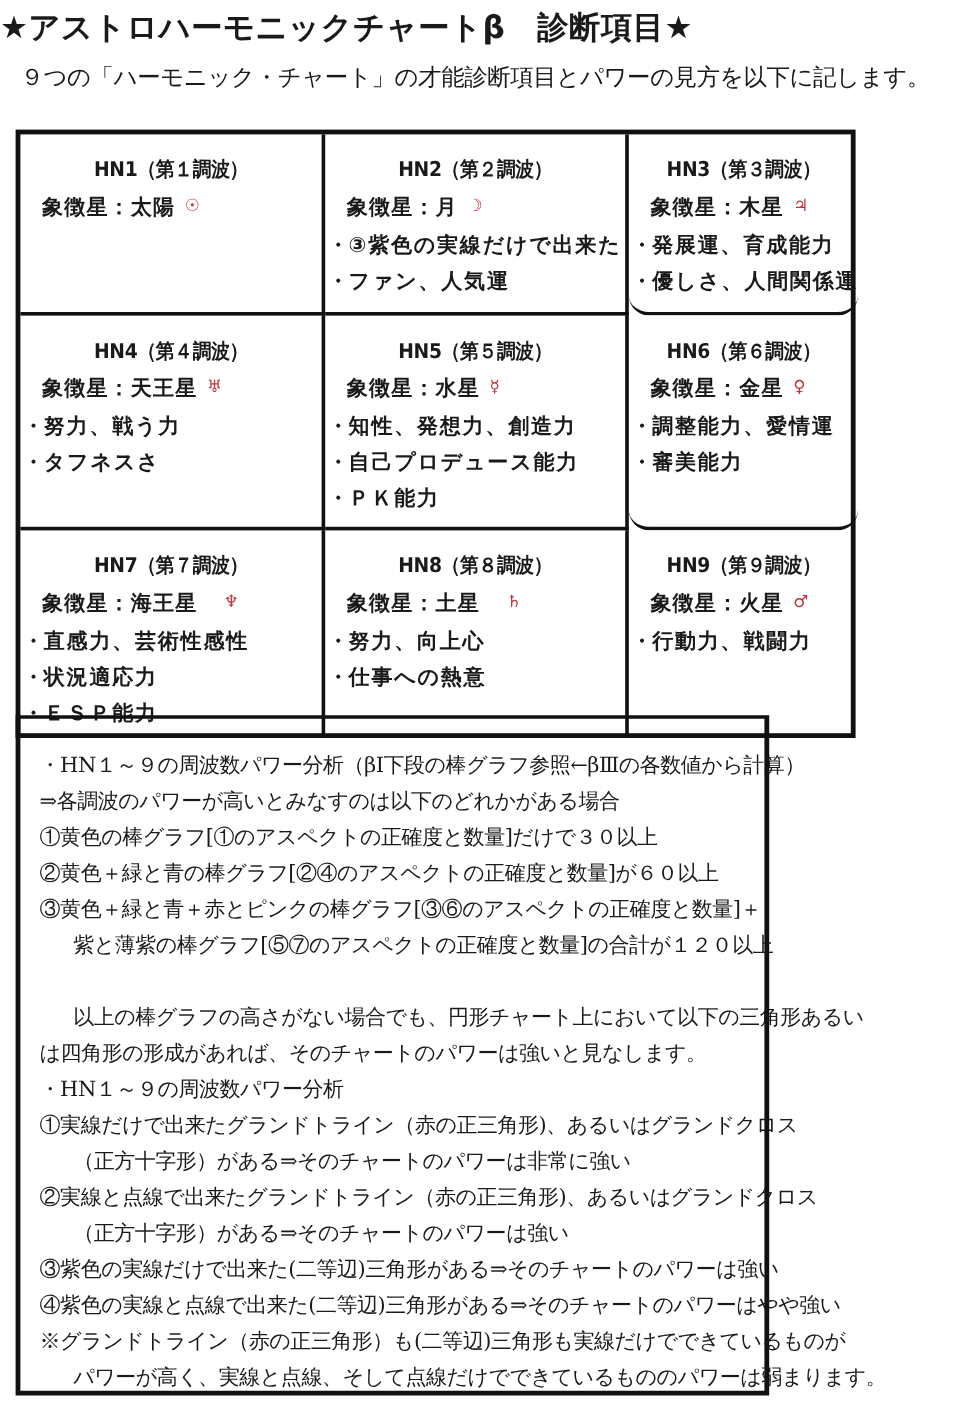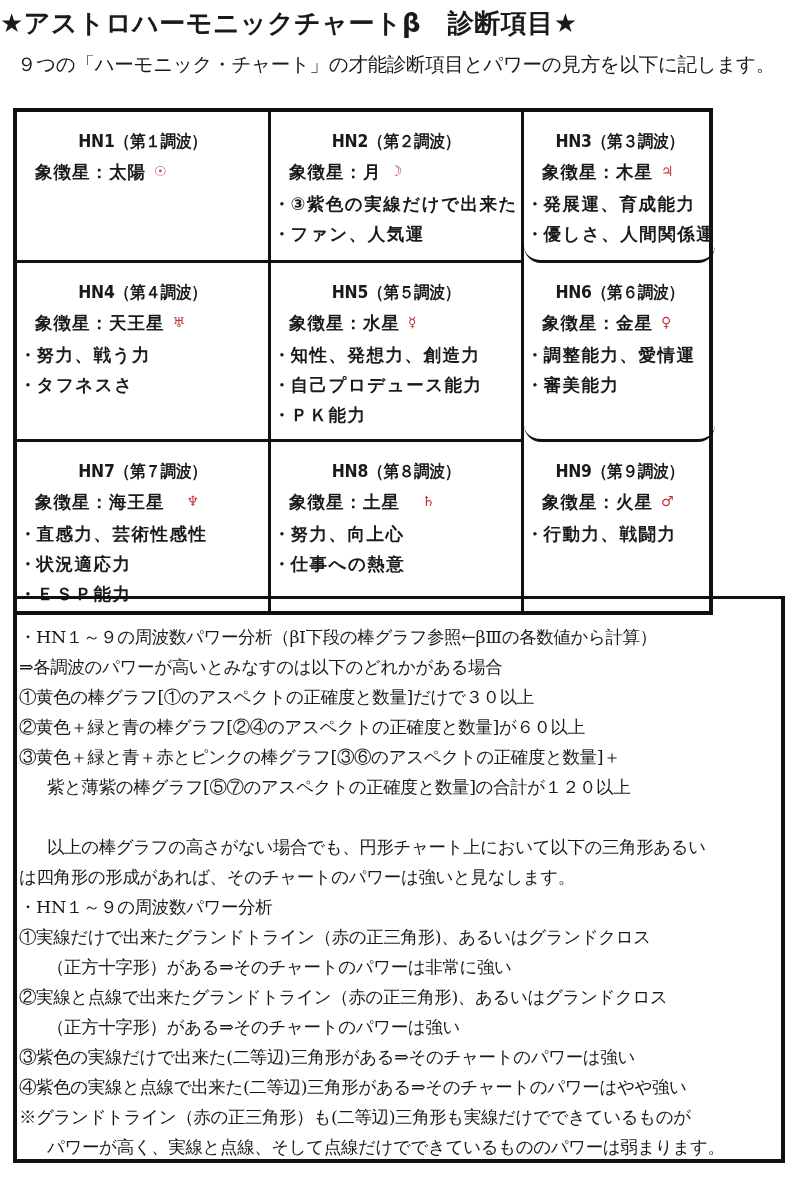--- a/index.html
+++ b/index.html
@@ -46,25 +46,25 @@
     display: inline-block; vertical-align: 2px;
   }
   .cell-list { list-style: none; padding: 0; margin: 8px 0 0 0; }
   .cell-list li {
     font-size: 17.5px; font-weight: bold; padding-left: 2px; height: 30px;
     letter-spacing: 1.5px; white-space: nowrap;
   }
   .cell-list li::before { content: "・"; letter-spacing: 0; }
 
   .notes {
-    position: absolute; left: 13px; top: 596px; width: 772px; height: 567px;
+    position: absolute; left: 13px; top: 596px; width: 628px; height: 567px;
     border: 4px solid #111; border-top: 3px solid #111; box-sizing: border-box;
     font-family: "DejaVu Serif", "Liberation Serif", serif;
     font-size: 17.5px; letter-spacing: -0.4px;
-    padding: 26px 0 0 2px;
+    padding: 26px 0 0 16px;
   }
   .line { height: 30px; white-space: nowrap; }
   .line.indent { padding-left: 28px; }
   .line.para-indent { padding-left: 28px; }
   .spacer { height: 30px; }
 </style>
 </head>
 <body>
 
 <div class="title">★アストロハーモニックチャートβ　診断項目★</div>

